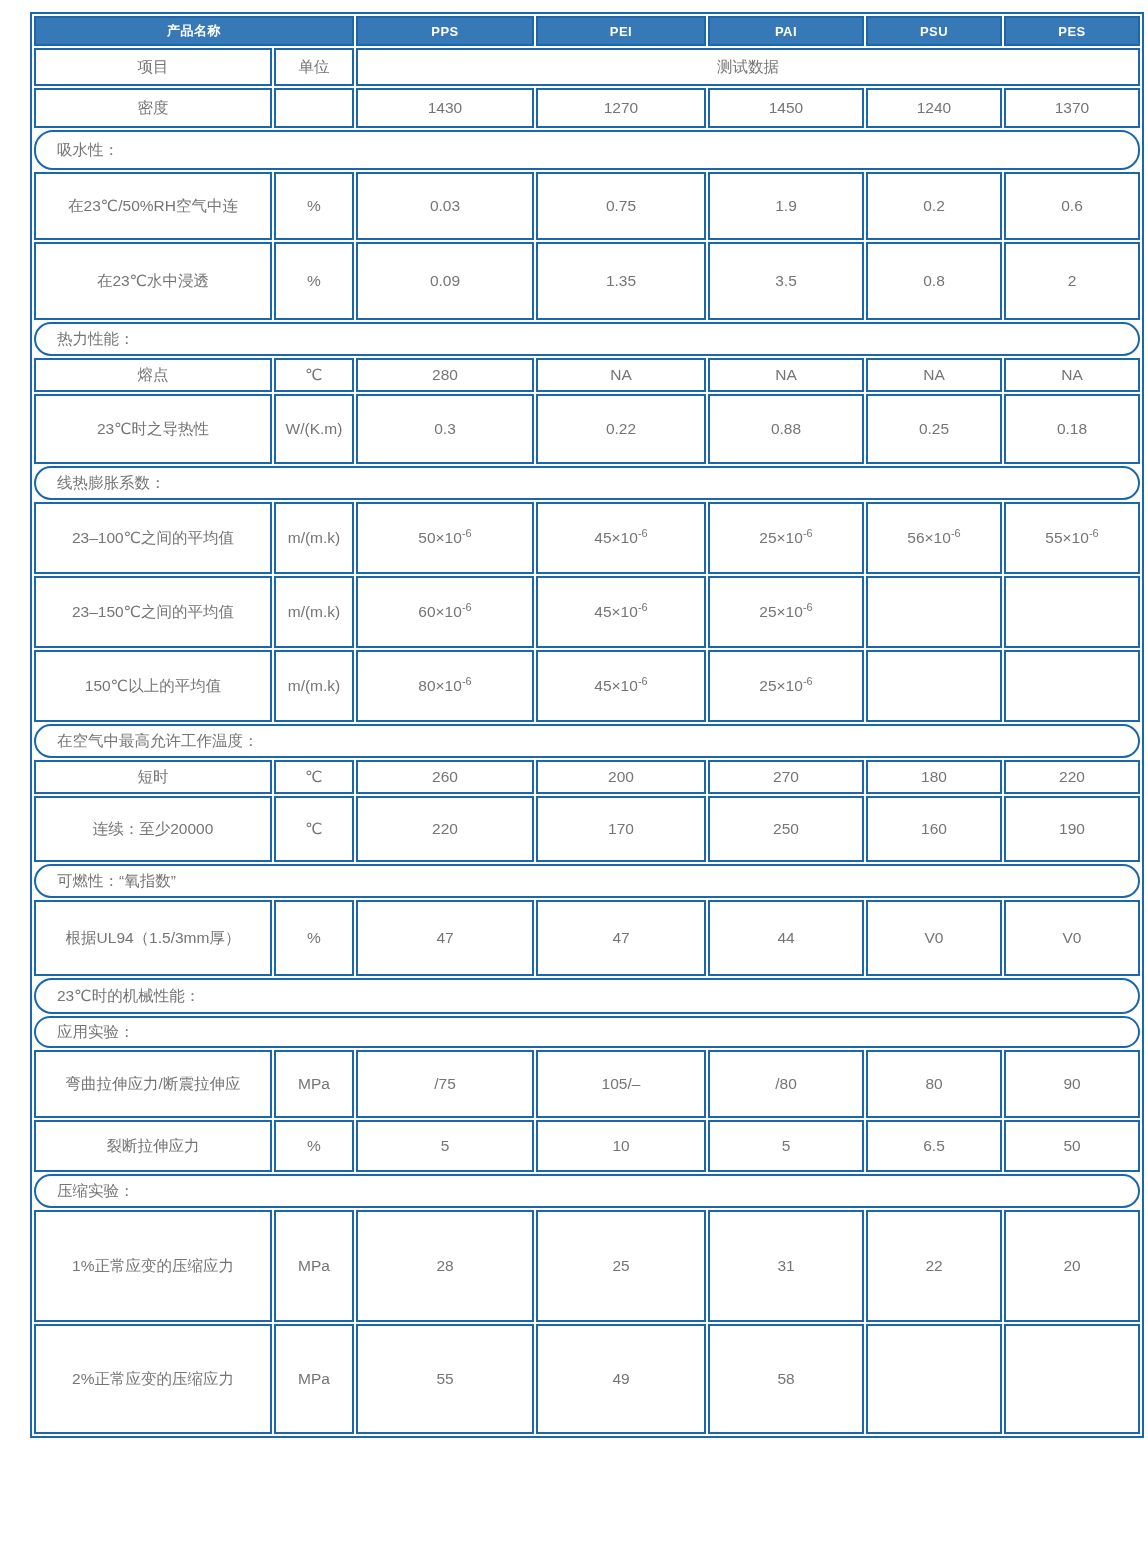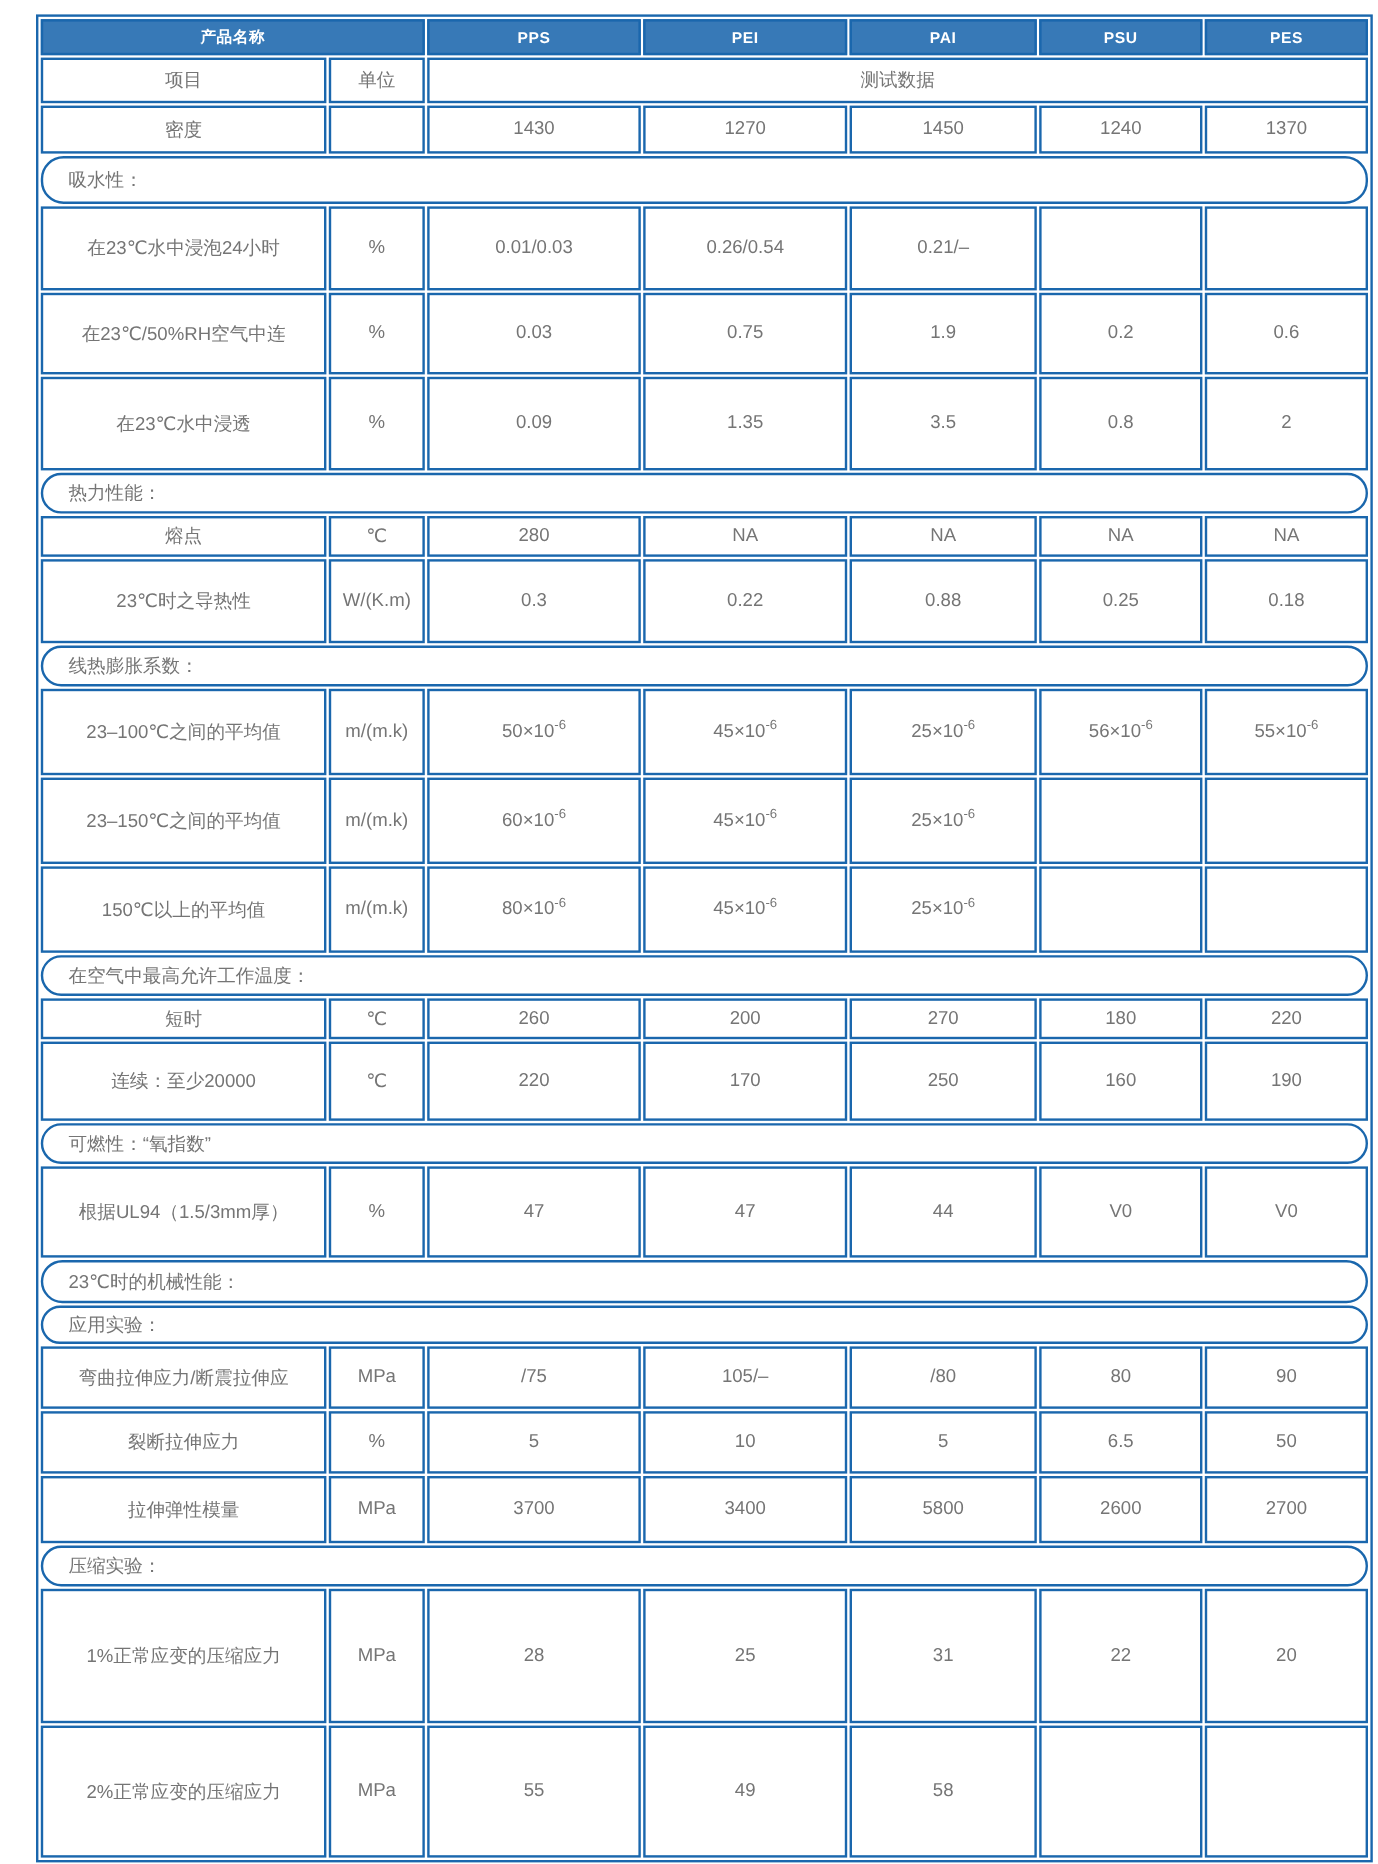--- a/index.html
+++ b/index.html
@@ -79,29 +79,20 @@
           <td></td>
           <td>1430</td>
           <td>1270</td>
           <td>1450</td>
           <td>1240</td>
           <td>1370</td>
         </tr>
         <tr style="height: 40px;">
           <td class="sec" colspan="7">吸水性：</td>
         </tr>
-        <tr style="height: 70px;">
-          <td>在23℃水中浸泡24小时</td>
-          <td>%</td>
-          <td>0.01/0.03</td>
-          <td>0.26/0.54</td>
-          <td>0.21/–</td>
-          <td></td>
-          <td></td>
-        </tr>
         <tr style="height: 68px;">
           <td>在23℃/50%RH空气中连</td>
           <td>%</td>
           <td>0.03</td>
           <td>0.75</td>
           <td>1.9</td>
           <td>0.2</td>
           <td>0.6</td>
         </tr>
         <tr style="height: 78px; border-radius: 16px;">
@@ -196,46 +187,37 @@
           <td>44</td>
           <td>V0</td>
           <td>V0</td>
         </tr>
         <tr style="height: 36px;">
           <td class="sec" colspan="7">23℃时的机械性能：</td>
         </tr>
         <tr style="height: 32px;">
           <td class="sec" colspan="7">应用实验：</td>
         </tr>
-        <tr style="height: 52px;">
+        <tr style="height: 68px;">
           <td>弯曲拉伸应力/断震拉伸应</td>
           <td>MPa</td>
           <td>/75</td>
           <td>105/–</td>
           <td>/80</td>
           <td>80</td>
           <td>90</td>
         </tr>
         <tr style="height: 52px;">
           <td>裂断拉伸应力</td>
           <td>%</td>
           <td>5</td>
           <td>10</td>
           <td>5</td>
           <td>6.5</td>
           <td>50</td>
-        </tr>
-        <tr style="height: 56px;">
-          <td>拉伸弹性模量</td>
-          <td>MPa</td>
-          <td>3700</td>
-          <td>3400</td>
-          <td>5800</td>
-          <td>2600</td>
-          <td>2700</td>
         </tr>
         <tr style="height: 34px;">
           <td class="sec" colspan="7">压缩实验：</td>
         </tr>
         <tr style="height: 112px;">
           <td>1%正常应变的压缩应力</td>
           <td>MPa</td>
           <td>28</td>
           <td>25</td>
           <td>31</td>

